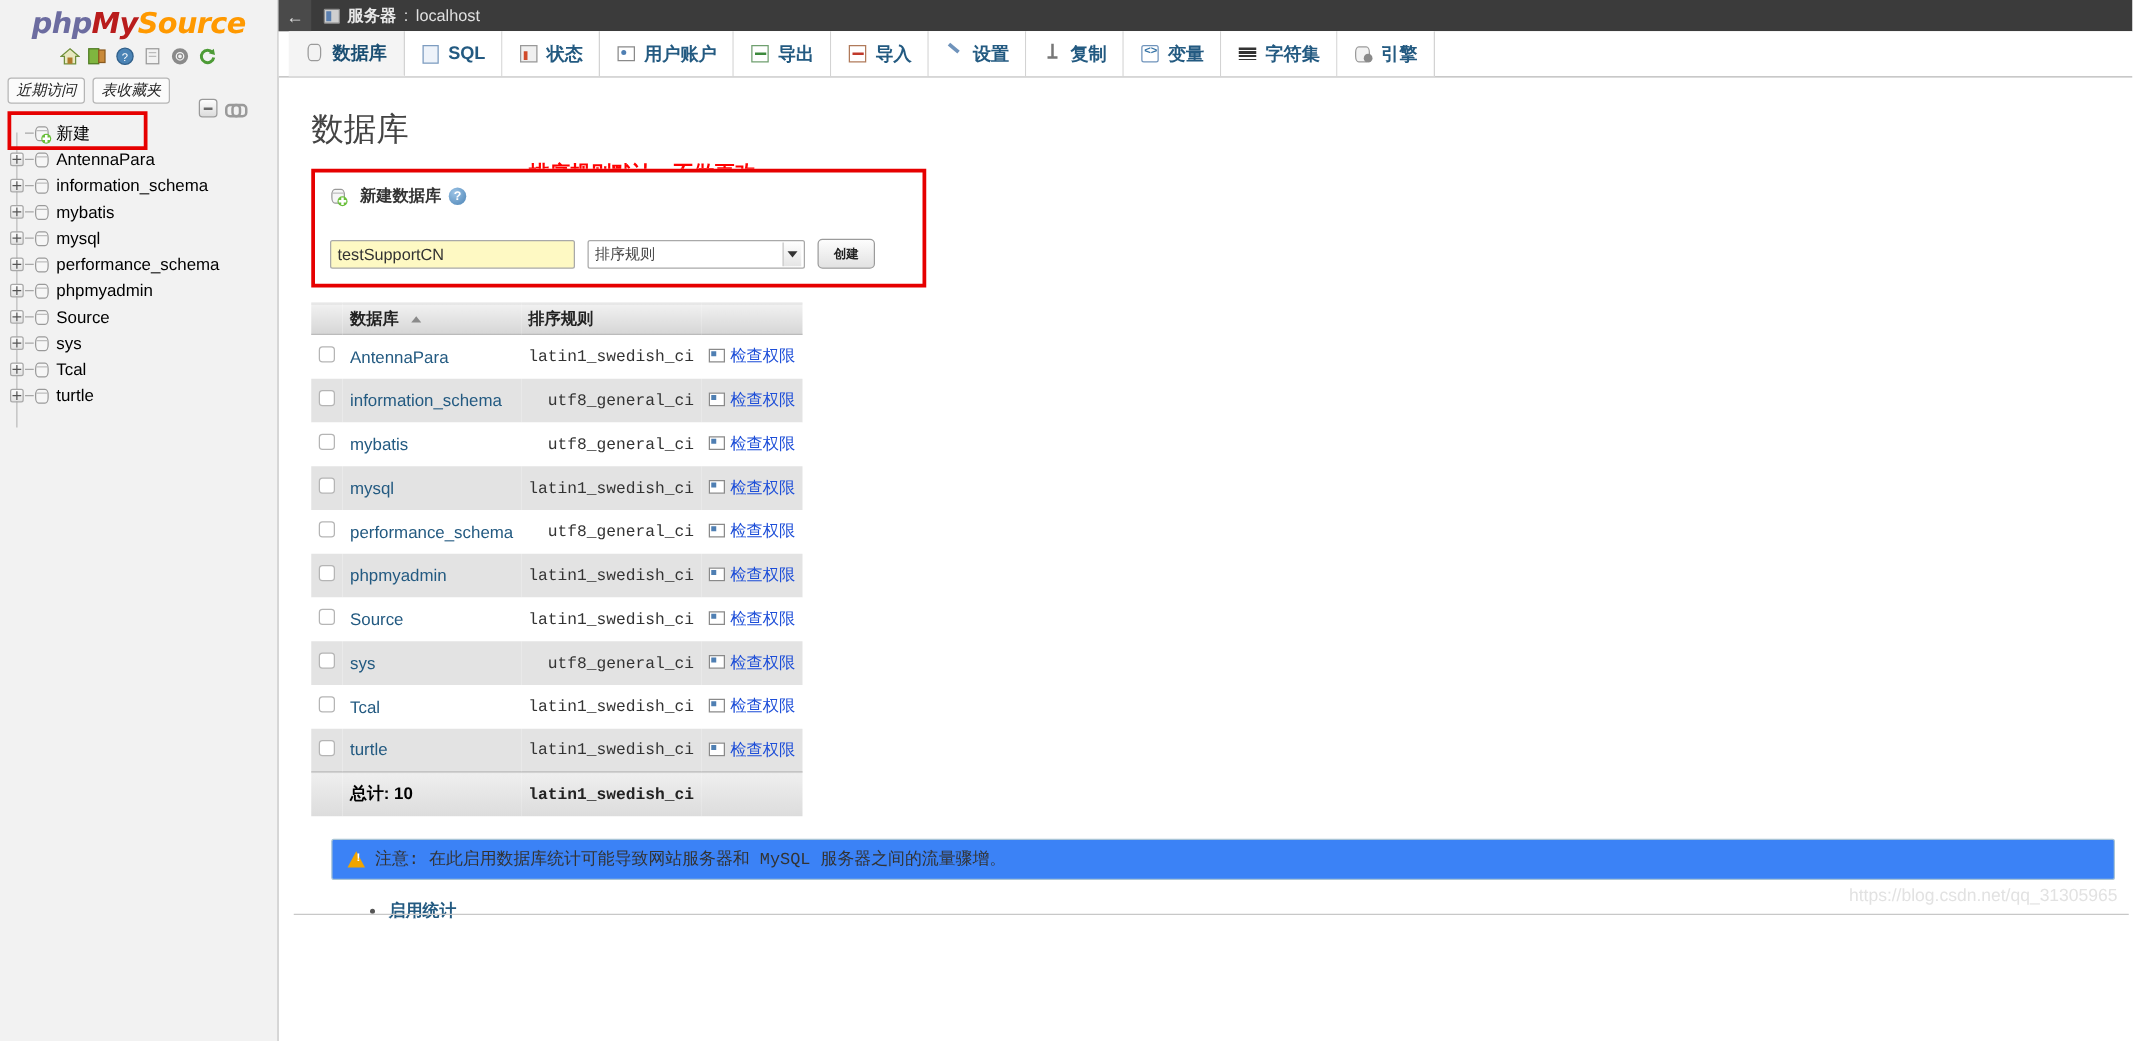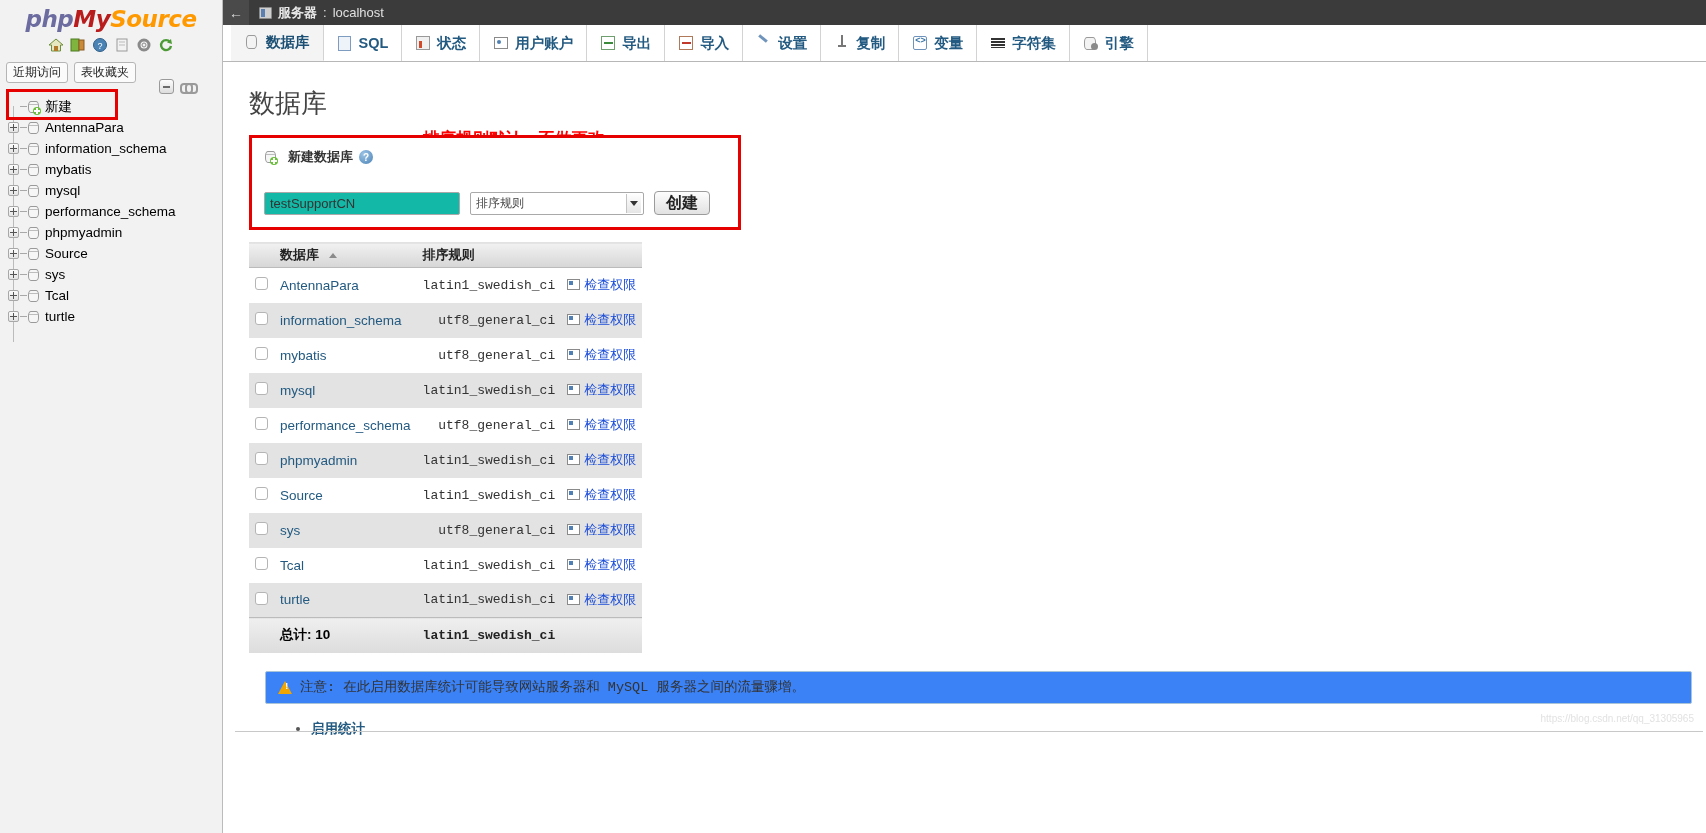--- a/index.html
+++ b/index.html
@@ -33,21 +33,21 @@
   .pma-logo .my { color: #b91c1c; font-weight: bold; text-align: right; }
   .pma-logo .admin { color: #f90; font-weight: bold; }
 
   .logo-icons {
     display: flex; justify-content: center; align-items: center;
     gap: 6px; margin-top: 4px; height: 18px;
   }
   .licon { width: 16px; height: 16px; display: inline-block; position: relative; }
 
   .quick-tabs {
-    display: flex; gap: 6px; margin: 8px 0 0 6px;
+    display: flex; gap: 6px; margin: 8px 0 0 6px; font-style: italic;
   }
   .qtab {
     border: 1px solid #b5b5b5;
     background: #fbfbfb;
     border-radius: 3px;
     font-size: 12px;
     padding: 2px 6px 3px 6px;
     color: #222;
     line-height: 14px;
     cursor: pointer;
@@ -248,21 +248,21 @@
     color: #fff; font-size: 10px; font-weight: bold;
     display: flex; align-items: center; justify-content: center;
     cursor: pointer;
   }
   .create-row { display: flex; align-items: center; gap: 10px; }
   .db-name-input {
     width: 196px; height: 23px;
     border: 1px solid #a9a9a9; border-radius: 2px;
     padding: 0 5px; font-size: 13px; color: #333;
     font-family: "Liberation Sans", sans-serif;
-    background: #14b8a6;
+    background: #fef9c3;
   }
   .collation-select {
     width: 174px; height: 23px;
     border: 1px solid #a9a9a9; border-radius: 2px;
     background: #fff; font-size: 12px; color: #444;
     display: flex; align-items: center; padding: 0 5px;
     position: relative; cursor: pointer;
   }
   .collation-select .arrow {
     position: absolute; right: 2px; top: 1px;
@@ -272,21 +272,21 @@
     display: flex; align-items: center; justify-content: center;
   }
   .collation-select .arrow::after {
     content: ""; border-left: 4px solid transparent;
     border-right: 4px solid transparent; border-top: 5px solid #333;
   }
   .create-btn {
     height: 24px; min-width: 46px;
     border: 1px solid #9b9b9b; border-radius: 4px;
     background: linear-gradient(#fdfdfd, #e2e2e2);
-    font-size: 16px; color: #222; font-weight: bold;
+    font-size: 10px; color: #222; font-weight: bold;
     padding: 0 11px; cursor: pointer;
     font-family: "Liberation Sans", sans-serif;
   }
 
   
   .db-table {
     margin: 12px 0 0 12px;
     border-collapse: collapse;
     font-size: 13.5px;
     width: 380px;
@@ -413,21 +413,21 @@
   }
   .stat-list li { list-style: disc; color: #555; }
   .stat-link { color: #235a81; font-weight: bold; text-decoration: none; cursor: pointer; }
 
   .hr-bottom {
     position: absolute; left: 12px; bottom: 6px;
     width: 1468px; height: 1px; background: #c8c8c8;
   }
   .watermark {
     position: absolute; right: 12px; bottom: 14px;
-    color: #e2e2e2; font-size: 10px;
+    color: #e2e2e2; font-size: 14px;
     user-select: none; white-space: nowrap;
   }
 </style>
 </head>
 <body>
 
 <div class="app">
 
   <div class="sidebar">
 

